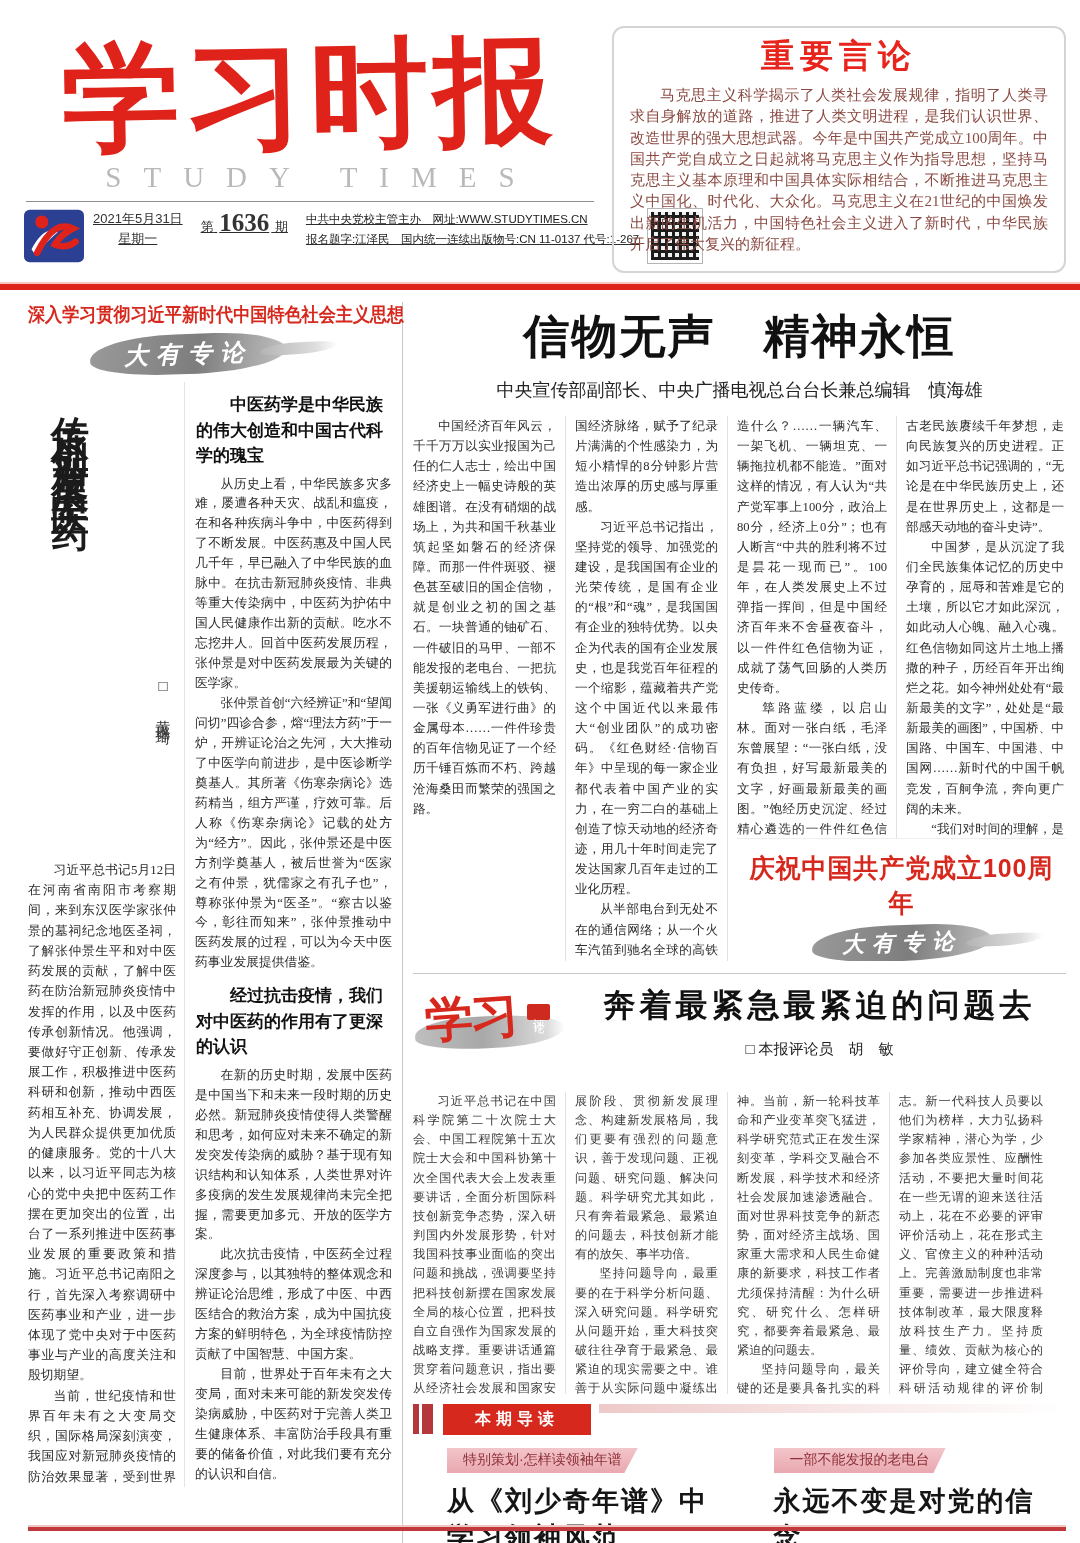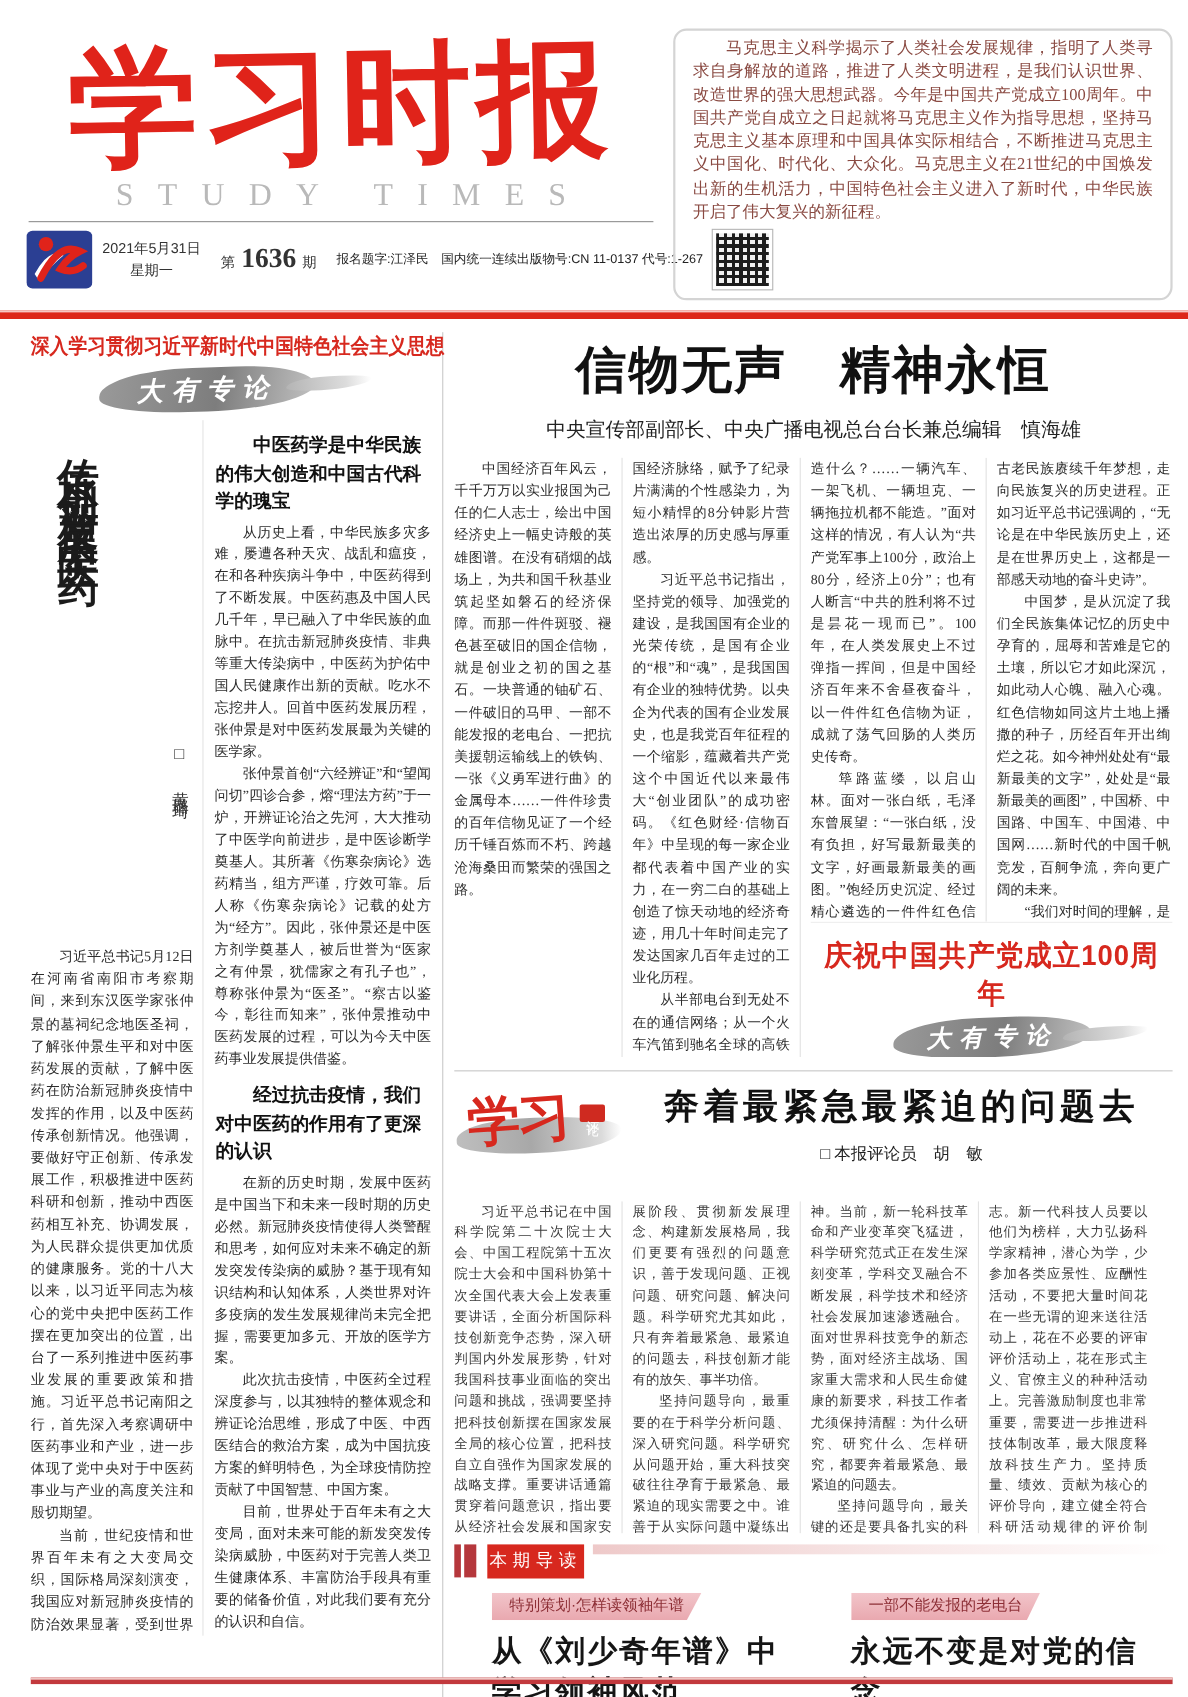--- a/index.html
+++ b/index.html
@@ -15,21 +15,21 @@
   .brand-cn {
     font-size:118px; line-height:1.18; font-weight:900; color:#e0231a;
     text-align:center; letter-spacing:6px; transform:rotate(-1deg);
     font-family:"Liberation Serif","DejaVu Serif",serif;
   }
   .brand-en {
     text-align:center; font-size:29px; color:#b9b9b9; letter-spacing:22px;
     text-indent:22px; margin-top:-4px; font-family:"Liberation Serif",serif;
   }
   .mast-rule { border-top:1px solid #8f8f8f; margin:7px 6px 7px 6px; }
-  .pubinfo { display:flex; align-items:center; gap:9px; padding:0 4px; font-family:"Liberation Sans","DejaVu Sans",sans-serif; }
+  .pubinfo { display:flex; align-items:flex-start; gap:9px; padding:0 4px; font-family:"Liberation Sans","DejaVu Sans",sans-serif;text-decoration:underline; }
   .logo { width:60px; height:54px; flex:0 0 auto; }
   .dateblock { text-align:center; font-size:13px; color:#333; line-height:1.55; white-space:nowrap; }
   .vsep { width:1px; height:42px; background:#9a9a9a; }
   .issue { font-size:13px; color:#333; white-space:nowrap; }
   .issue b { font-size:25px; font-family:"Liberation Serif",serif; font-weight:600; padding:0 2px; }
   .orginfo { font-size:11.5px; color:#222; line-height:1.75; white-space:nowrap; }
   .qr {
     width:54px; height:54px; flex:0 0 auto; border:3px solid #fff; outline:1px solid #b5b5b5;
     background-image:repeating-linear-gradient(0deg,#1c1c1c 0 3px,transparent 3px 7px),
                      repeating-linear-gradient(90deg,#1c1c1c 0 3px,#efefef 3px 7px);
@@ -144,22 +144,22 @@
   .comm-cols { display:flex; height:302px; overflow:hidden; margin-top:12px; }
   .comm-cols .mcol { font-size:12.2px; line-height:1.57; color:#3a3a3a; }
 
   
   .digest { margin-top:10px; }
   .digest-bar { display:flex; align-items:flex-start; height:32px; }
   .dbar1,.dbar2 { background:#b5373c; height:30px; }
   .dbar1 { width:6px; margin-right:3px; }
   .dbar2 { width:11px; margin-right:10px; }
   .digest-label {
-    background:#d7281e; color:#fff; font-weight:normal; letter-spacing:5px;
-    font-family:"Liberation Sans","DejaVu Sans",sans-serif; font-size:16px; padding:5px 2px;
+    background:#d7281e; color:#fff; font-weight:bold; letter-spacing:5px;
+    font-family:"Liberation Sans","DejaVu Sans",sans-serif; font-size:16px; padding:5px 32px;
   }
   .digest-strip { flex:1; height:9px; margin-left:8px; margin-top:0;
     background:linear-gradient(90deg,#eec9c9,#f8e9e9 55%,rgba(255,255,255,0)); }
   .teasers { display:flex; margin-top:12px; }
   .teaser { flex:1; padding:0 26px 0 34px; }
   .teaser-tag {
     display:inline-block; background:linear-gradient(#f2c5ca,#e9a8af); color:#8d2f36;
     font-size:14px; padding:3px 16px 4px; font-family:"Liberation Sans",sans-serif;
     clip-path:polygon(0 0,100% 0,93% 100%,0 100%);
   }
@@ -185,27 +185,29 @@
           <path d="M14 46 Q32 10 52 20 Q40 26 33 37 Q45 42 55 34" stroke="#e0231a" stroke-width="7" fill="none" stroke-linecap="round"></path>
         </svg>
         <div class="dateblock">
           <div>2021年5月31日</div>
           <div>星期一</div>
         </div>
         <div class="vsep"></div>
         <div class="issue"><span>第</span> <b>1636</b> <span>期</span></div>
         <div class="vsep"></div>
         <div class="orginfo">
+          <div>中共中央党校主管主办　网址:WWW.STUDYTIMES.CN</div>
           <div>报名题字:江泽民　国内统一连续出版物号:CN 11-0137 代号:1-267</div>
         </div>
         <div class="qr"></div>
       </div>
     </div>
 
     <aside class="quote-box">
+      <div class="quote-title">重要言论</div>
       <p class="quote-body">马克思主义科学揭示了人类社会发展规律，指明了人类寻求自身解放的道路，推进了人类文明进程，是我们认识世界、改造世界的强大思想武器。今年是中国共产党成立100周年。中国共产党自成立之日起就将马克思主义作为指导思想，坚持马克思主义基本原理和中国具体实际相结合，不断推进马克思主义中国化、时代化、大众化。马克思主义在21世纪的中国焕发出新的生机活力，中国特色社会主义进入了新时代，中华民族开启了伟大复兴的新征程。</p>
     </aside>
   </div>
 
   <div class="red-rule"></div>
 
   <div class="content">
 
     <section class="left-block">
       <div class="banner-red">深入学习贯彻习近平新时代中国特色社会主义思想</div>

